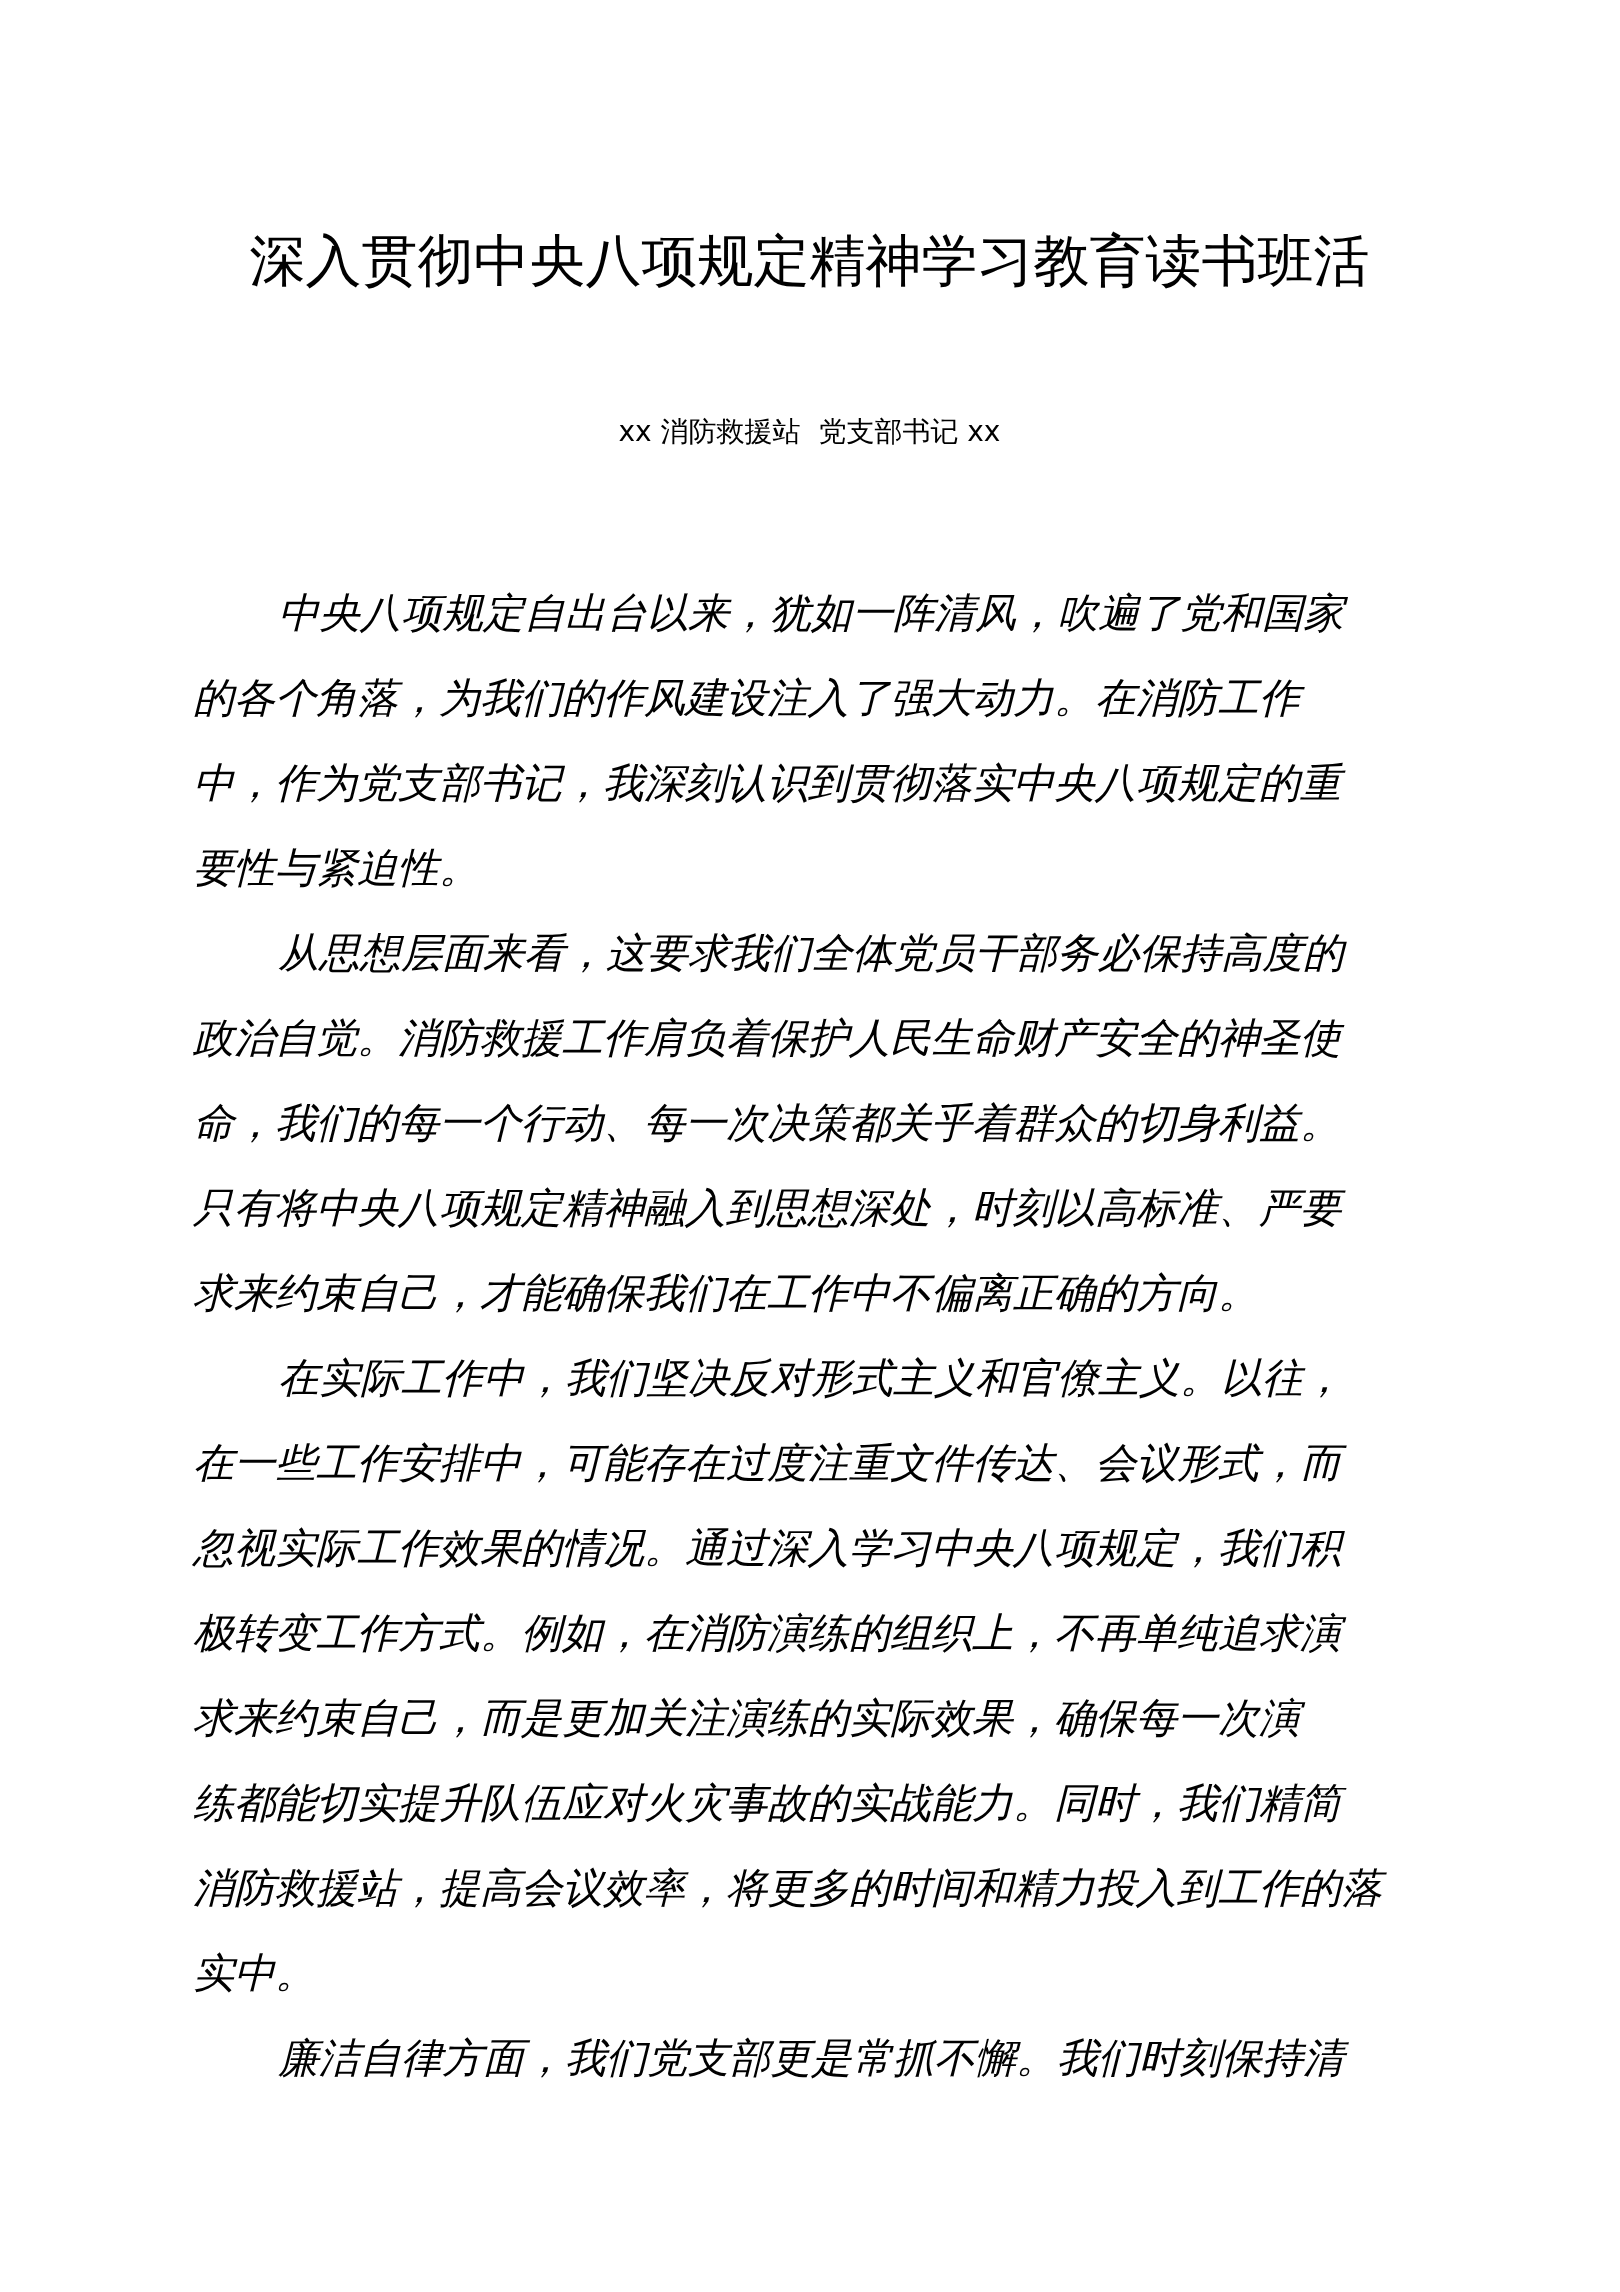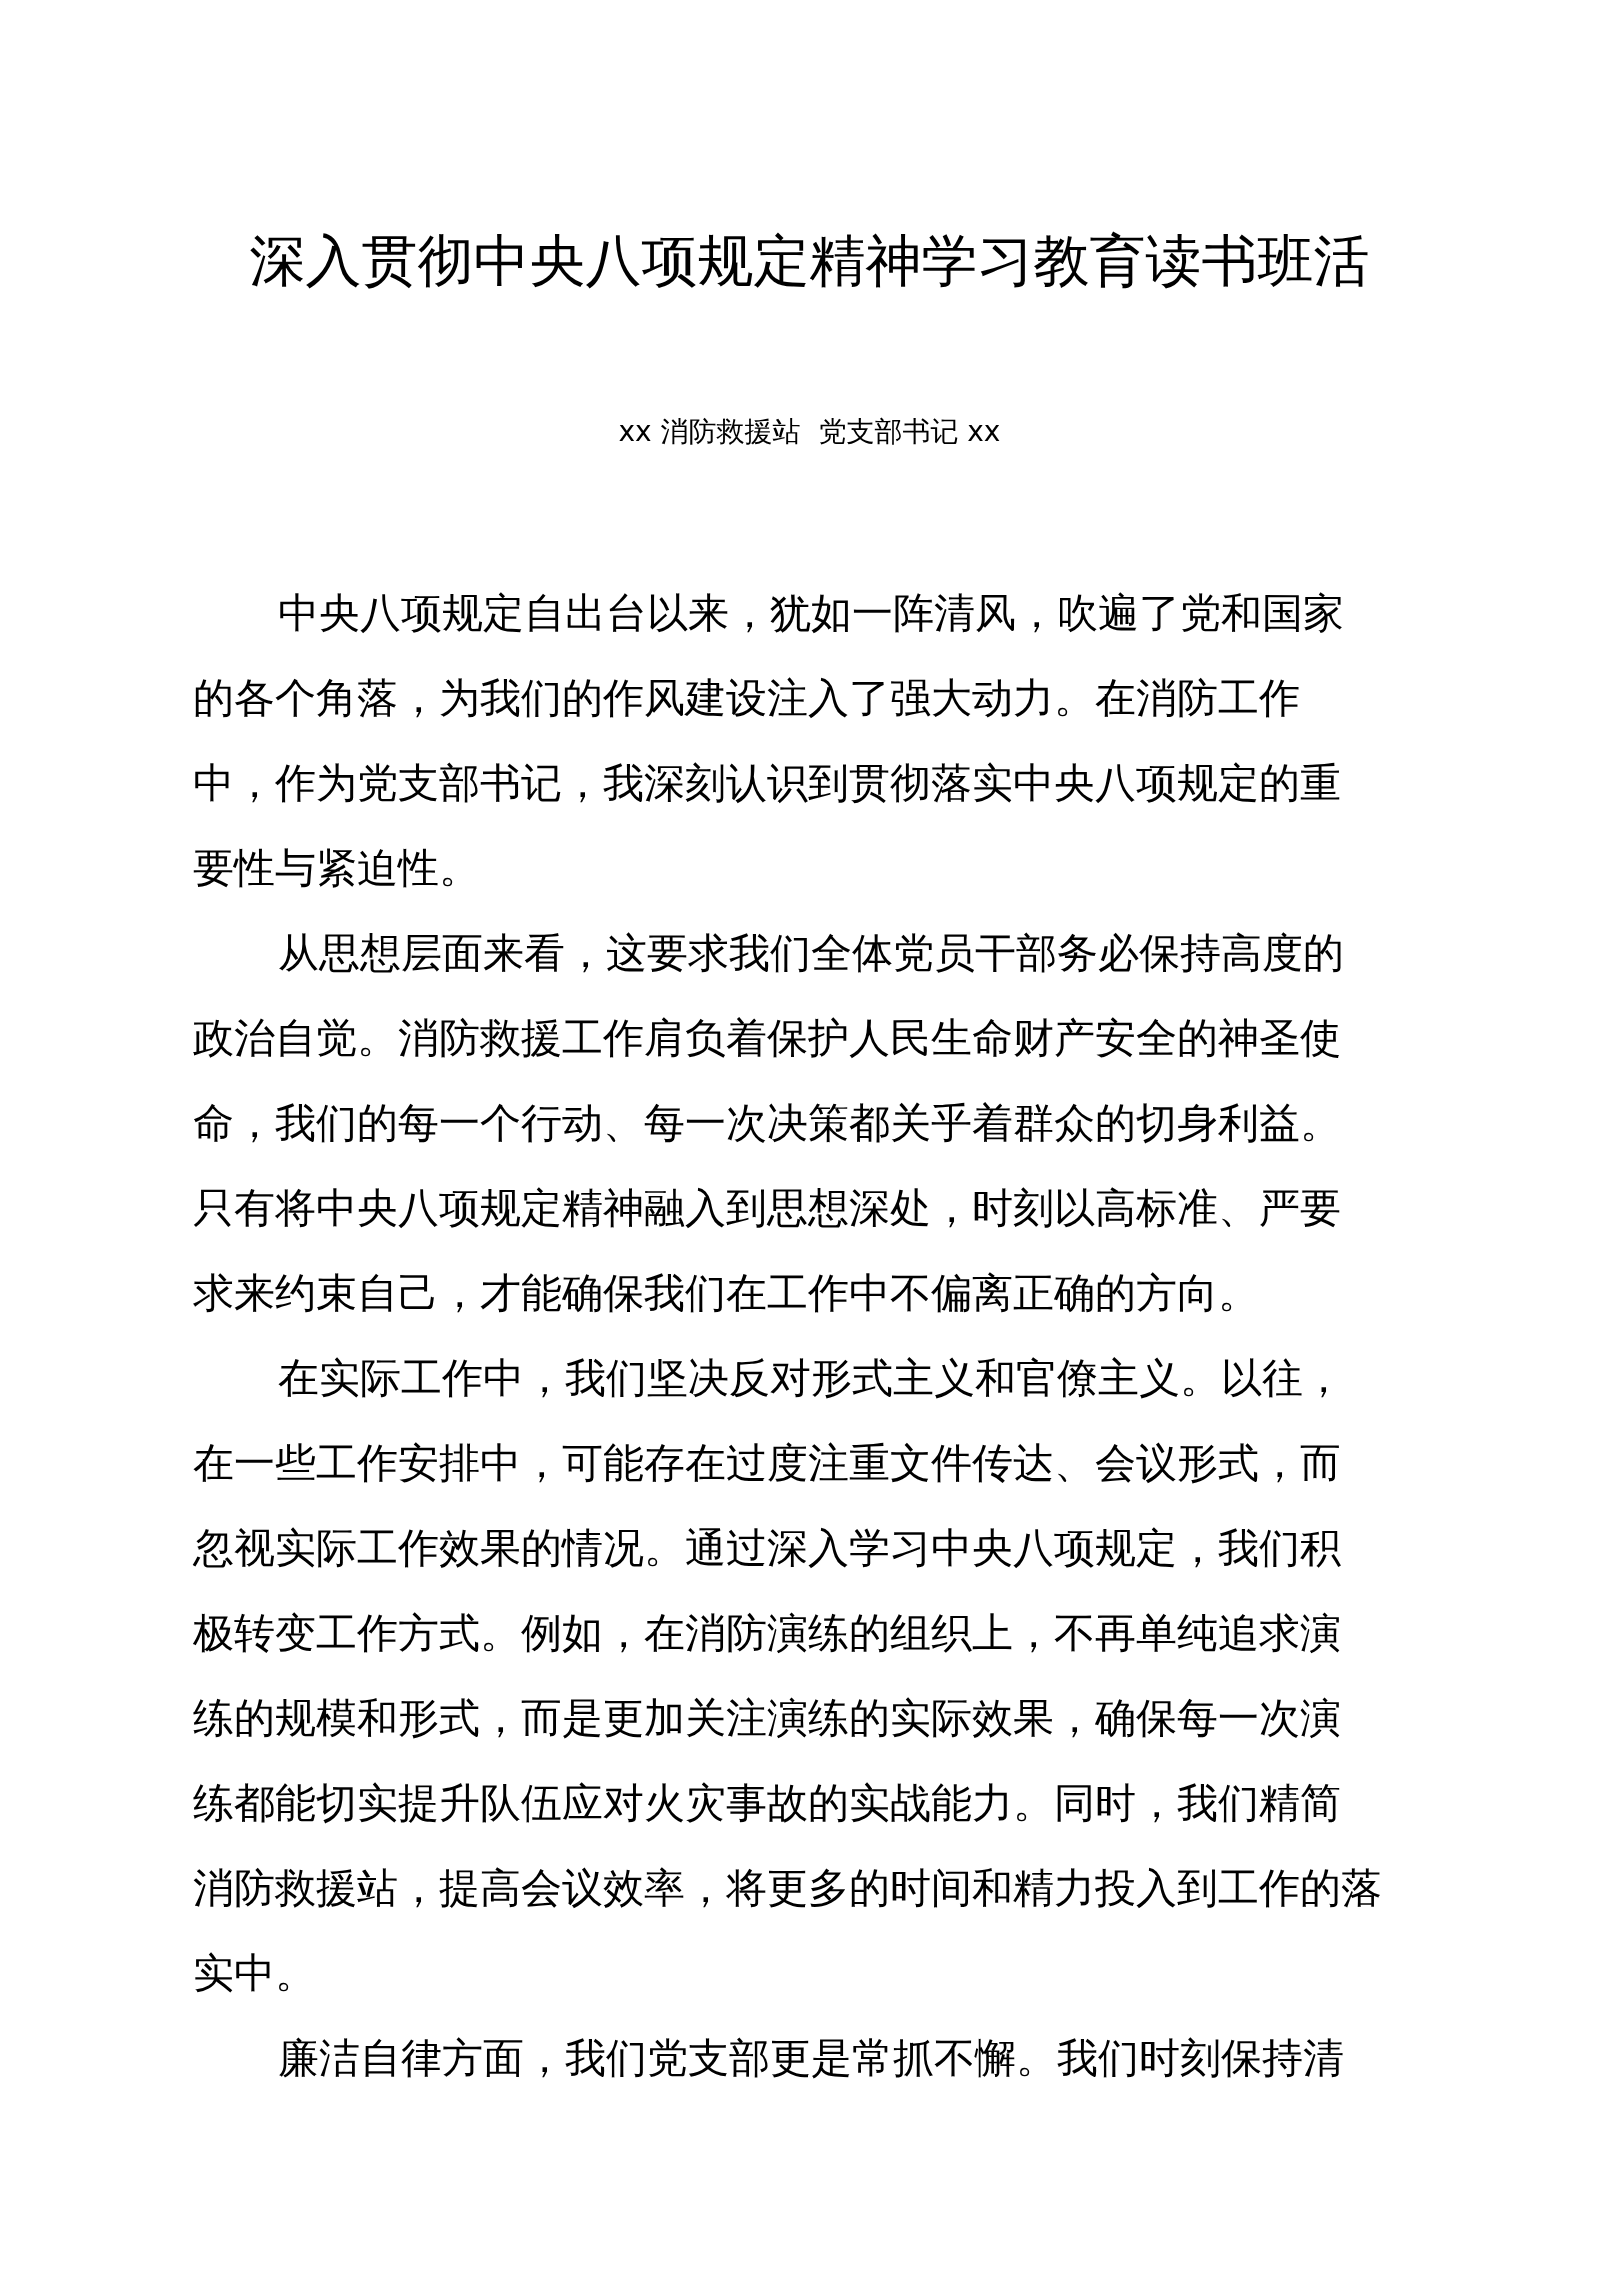--- a/index.html
+++ b/index.html
@@ -59,20 +59,21 @@
     .para {
       margin: 0;
       font-size: 41px;
       line-height: 85px;
       letter-spacing: 0px;
     }
     .para .ln {
       display: block;
       white-space: nowrap;
       height: 85px;
+      font-style: italic;
     }
     .para .ln.indent {
       padding-left: 85px;
     }
   </style>
 </head>
 <body>
 
 <div class="page">
 
@@ -97,21 +98,21 @@
       <span class="ln">命，我们的每一个行动、每一次决策都关乎着群众的切身利益。</span>
       <span class="ln">只有将中央八项规定精神融入到思想深处，时刻以高标准、严要</span>
       <span class="ln">求来约束自己，才能确保我们在工作中不偏离正确的方向。</span>
     </p>
 
     <p class="para">
       <span class="ln indent">在实际工作中，我们坚决反对形式主义和官僚主义。以往，</span>
       <span class="ln">在一些工作安排中，可能存在过度注重文件传达、会议形式，而</span>
       <span class="ln">忽视实际工作效果的情况。通过深入学习中央八项规定，我们积</span>
       <span class="ln">极转变工作方式。例如，在消防演练的组织上，不再单纯追求演</span>
-      <span class="ln">练的规模和形式，而是更加关注演练的实际效果，确保每一次演</span>
+      <span class="ln">求来约束自己，而是更加关注演练的实际效果，确保每一次演</span>
       <span class="ln">练都能切实提升队伍应对火灾事故的实战能力。同时，我们精简</span>
       <span class="ln">消防救援站，提高会议效率，将更多的时间和精力投入到工作的落</span>
       <span class="ln">实中。</span>
     </p>
 
     <p class="para">
       <span class="ln indent">廉洁自律方面，我们党支部更是常抓不懈。我们时刻保持清</span>
     </p>
 
   </div>

